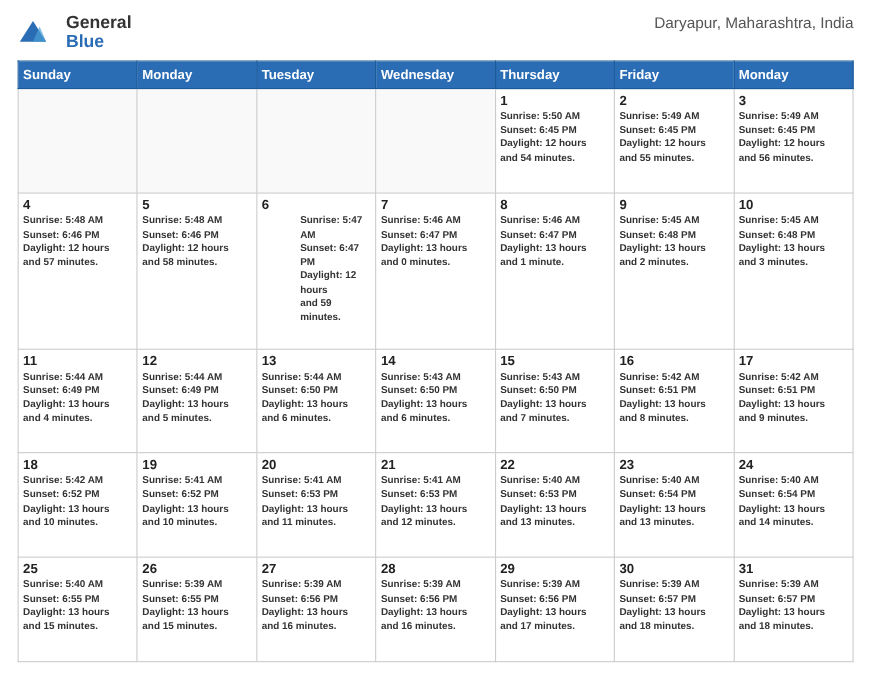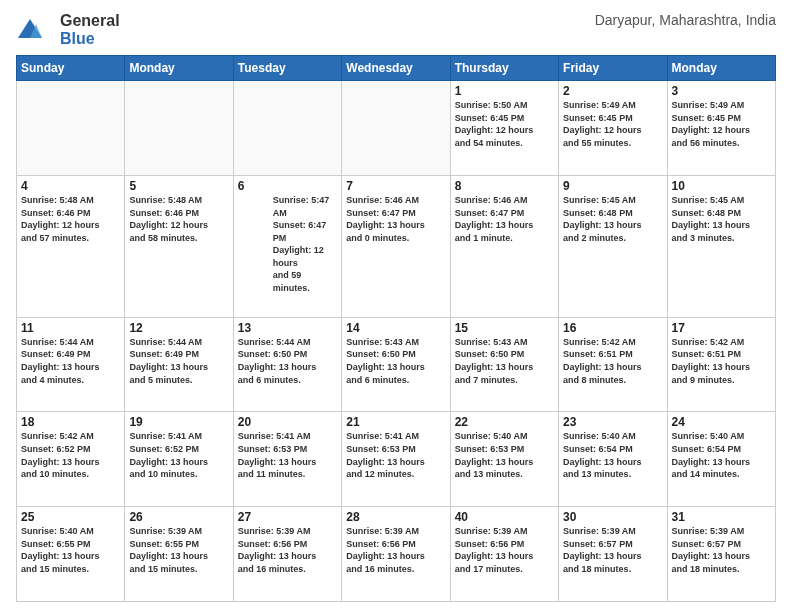--- a/index.html
+++ b/index.html
@@ -345,21 +345,21 @@
 and 16 minutes.</div>
           </td>
           <td>
             <span class="day-number">28</span>
             <div class="day-info" style="white-space: pre-line;">Sunrise: 5:39 AM
 Sunset: 6:56 PM
 Daylight: 13 hours
 and 16 minutes.</div>
           </td>
           <td>
-            <span class="day-number">40</span>
+            <span class="day-number">29</span>
             <div class="day-info" style="white-space: pre-line;">Sunrise: 5:39 AM
 Sunset: 6:56 PM
 Daylight: 13 hours
 and 17 minutes.</div>
           </td>
           <td>
             <span class="day-number">30</span>
             <div class="day-info" style="white-space: pre-line;">Sunrise: 5:39 AM
 Sunset: 6:57 PM
 Daylight: 13 hours

